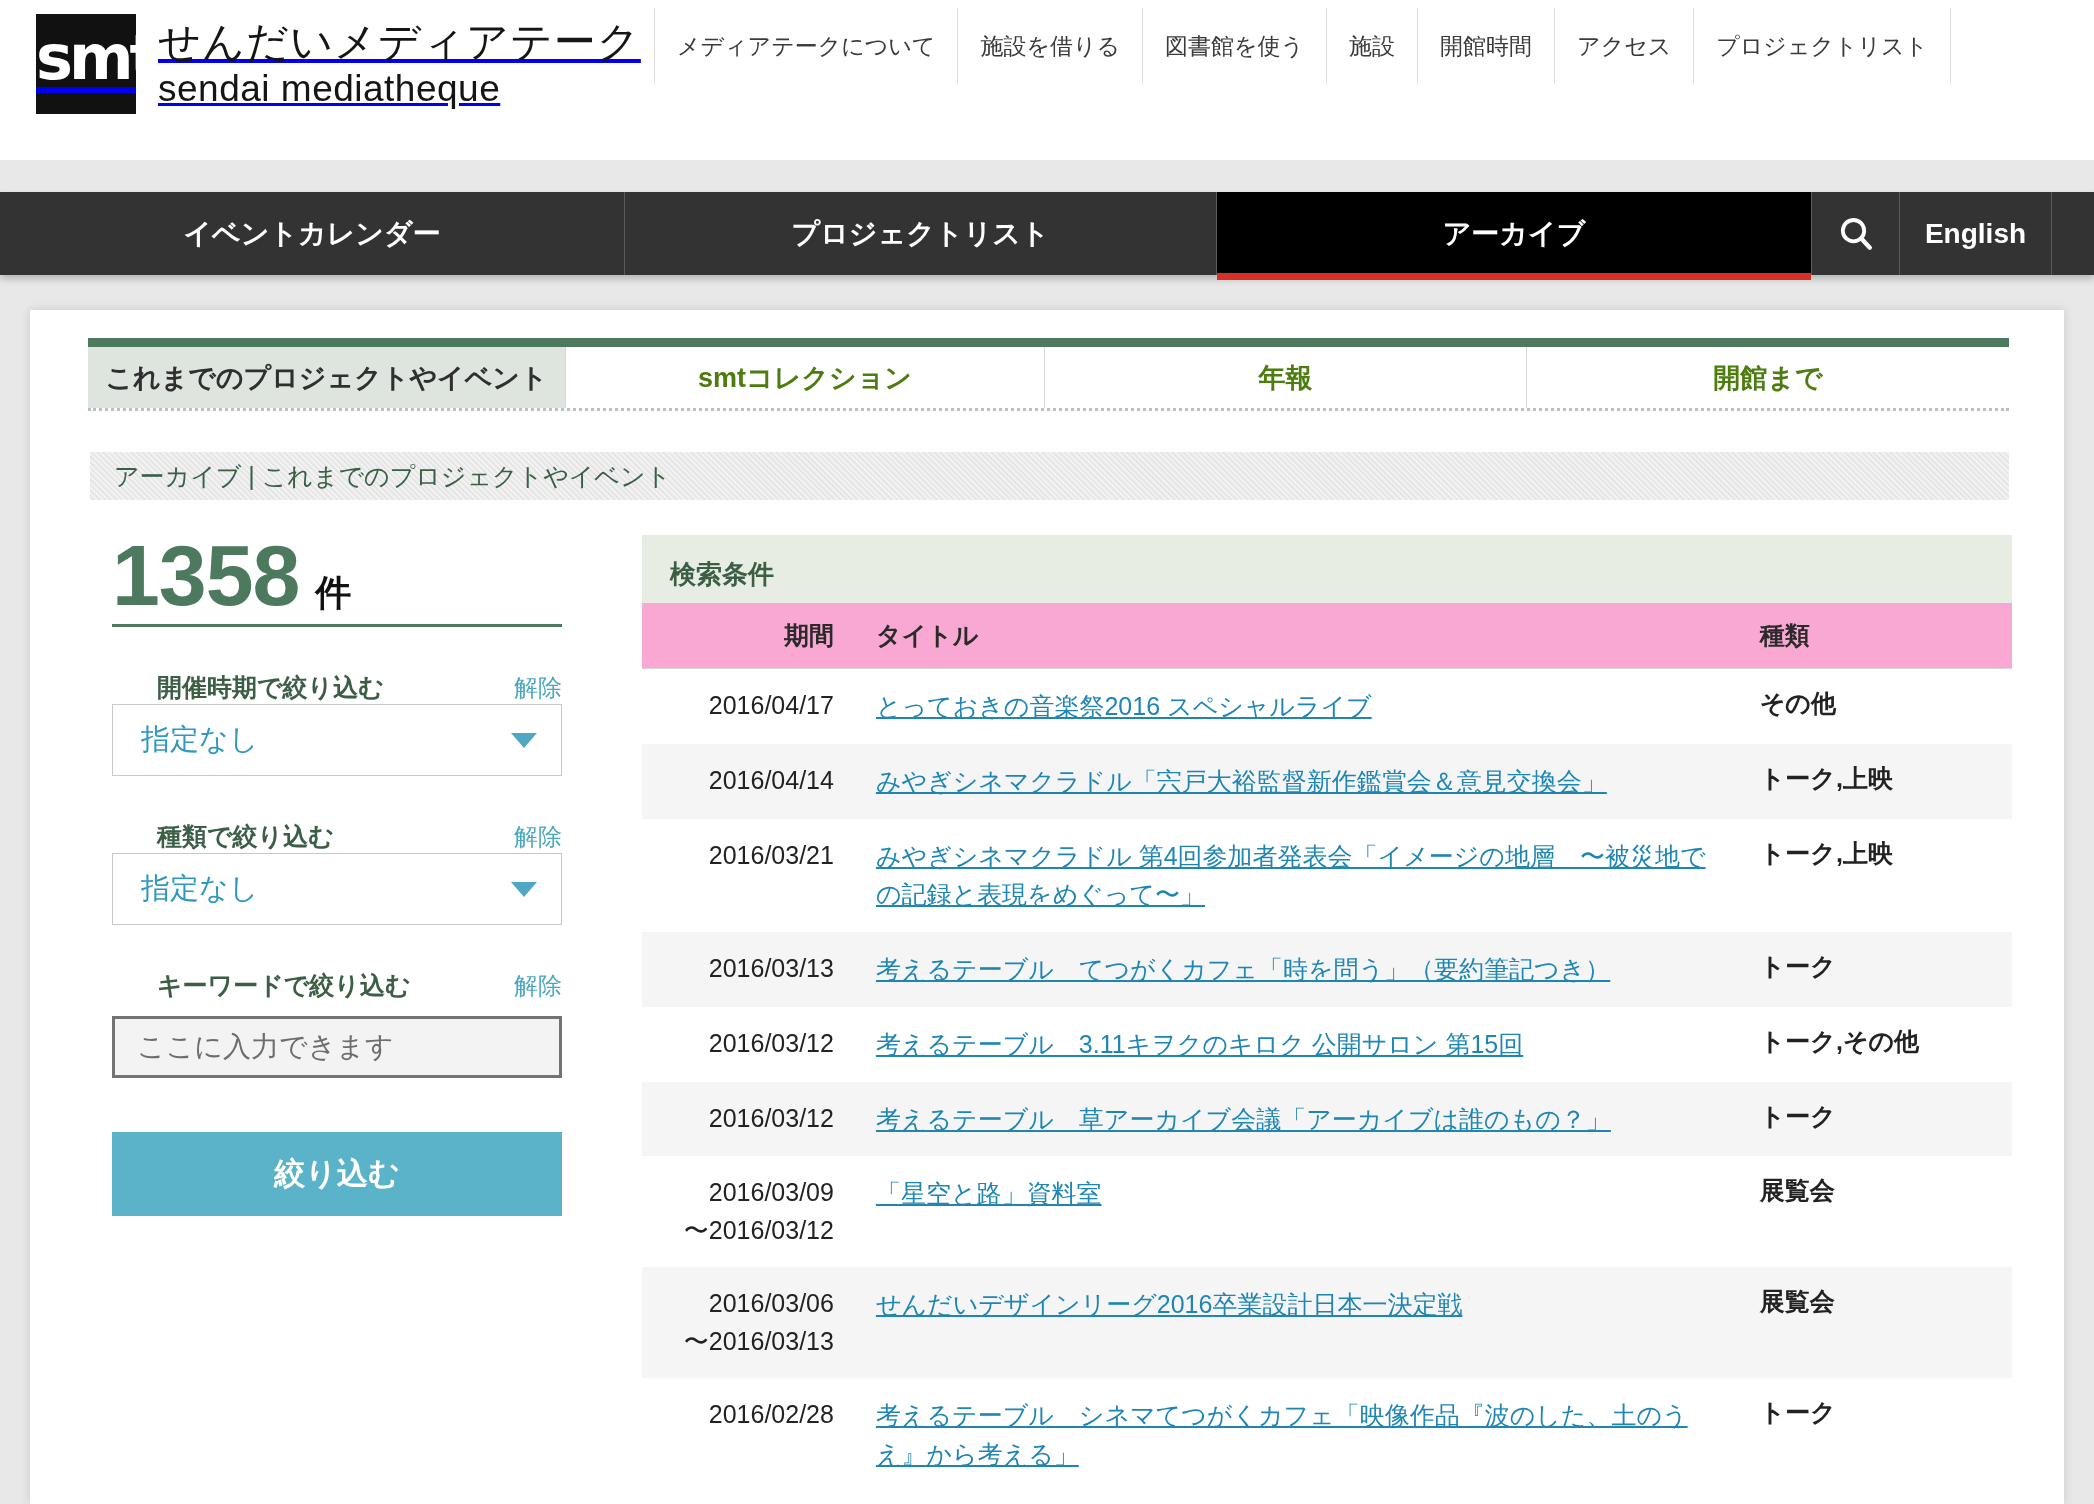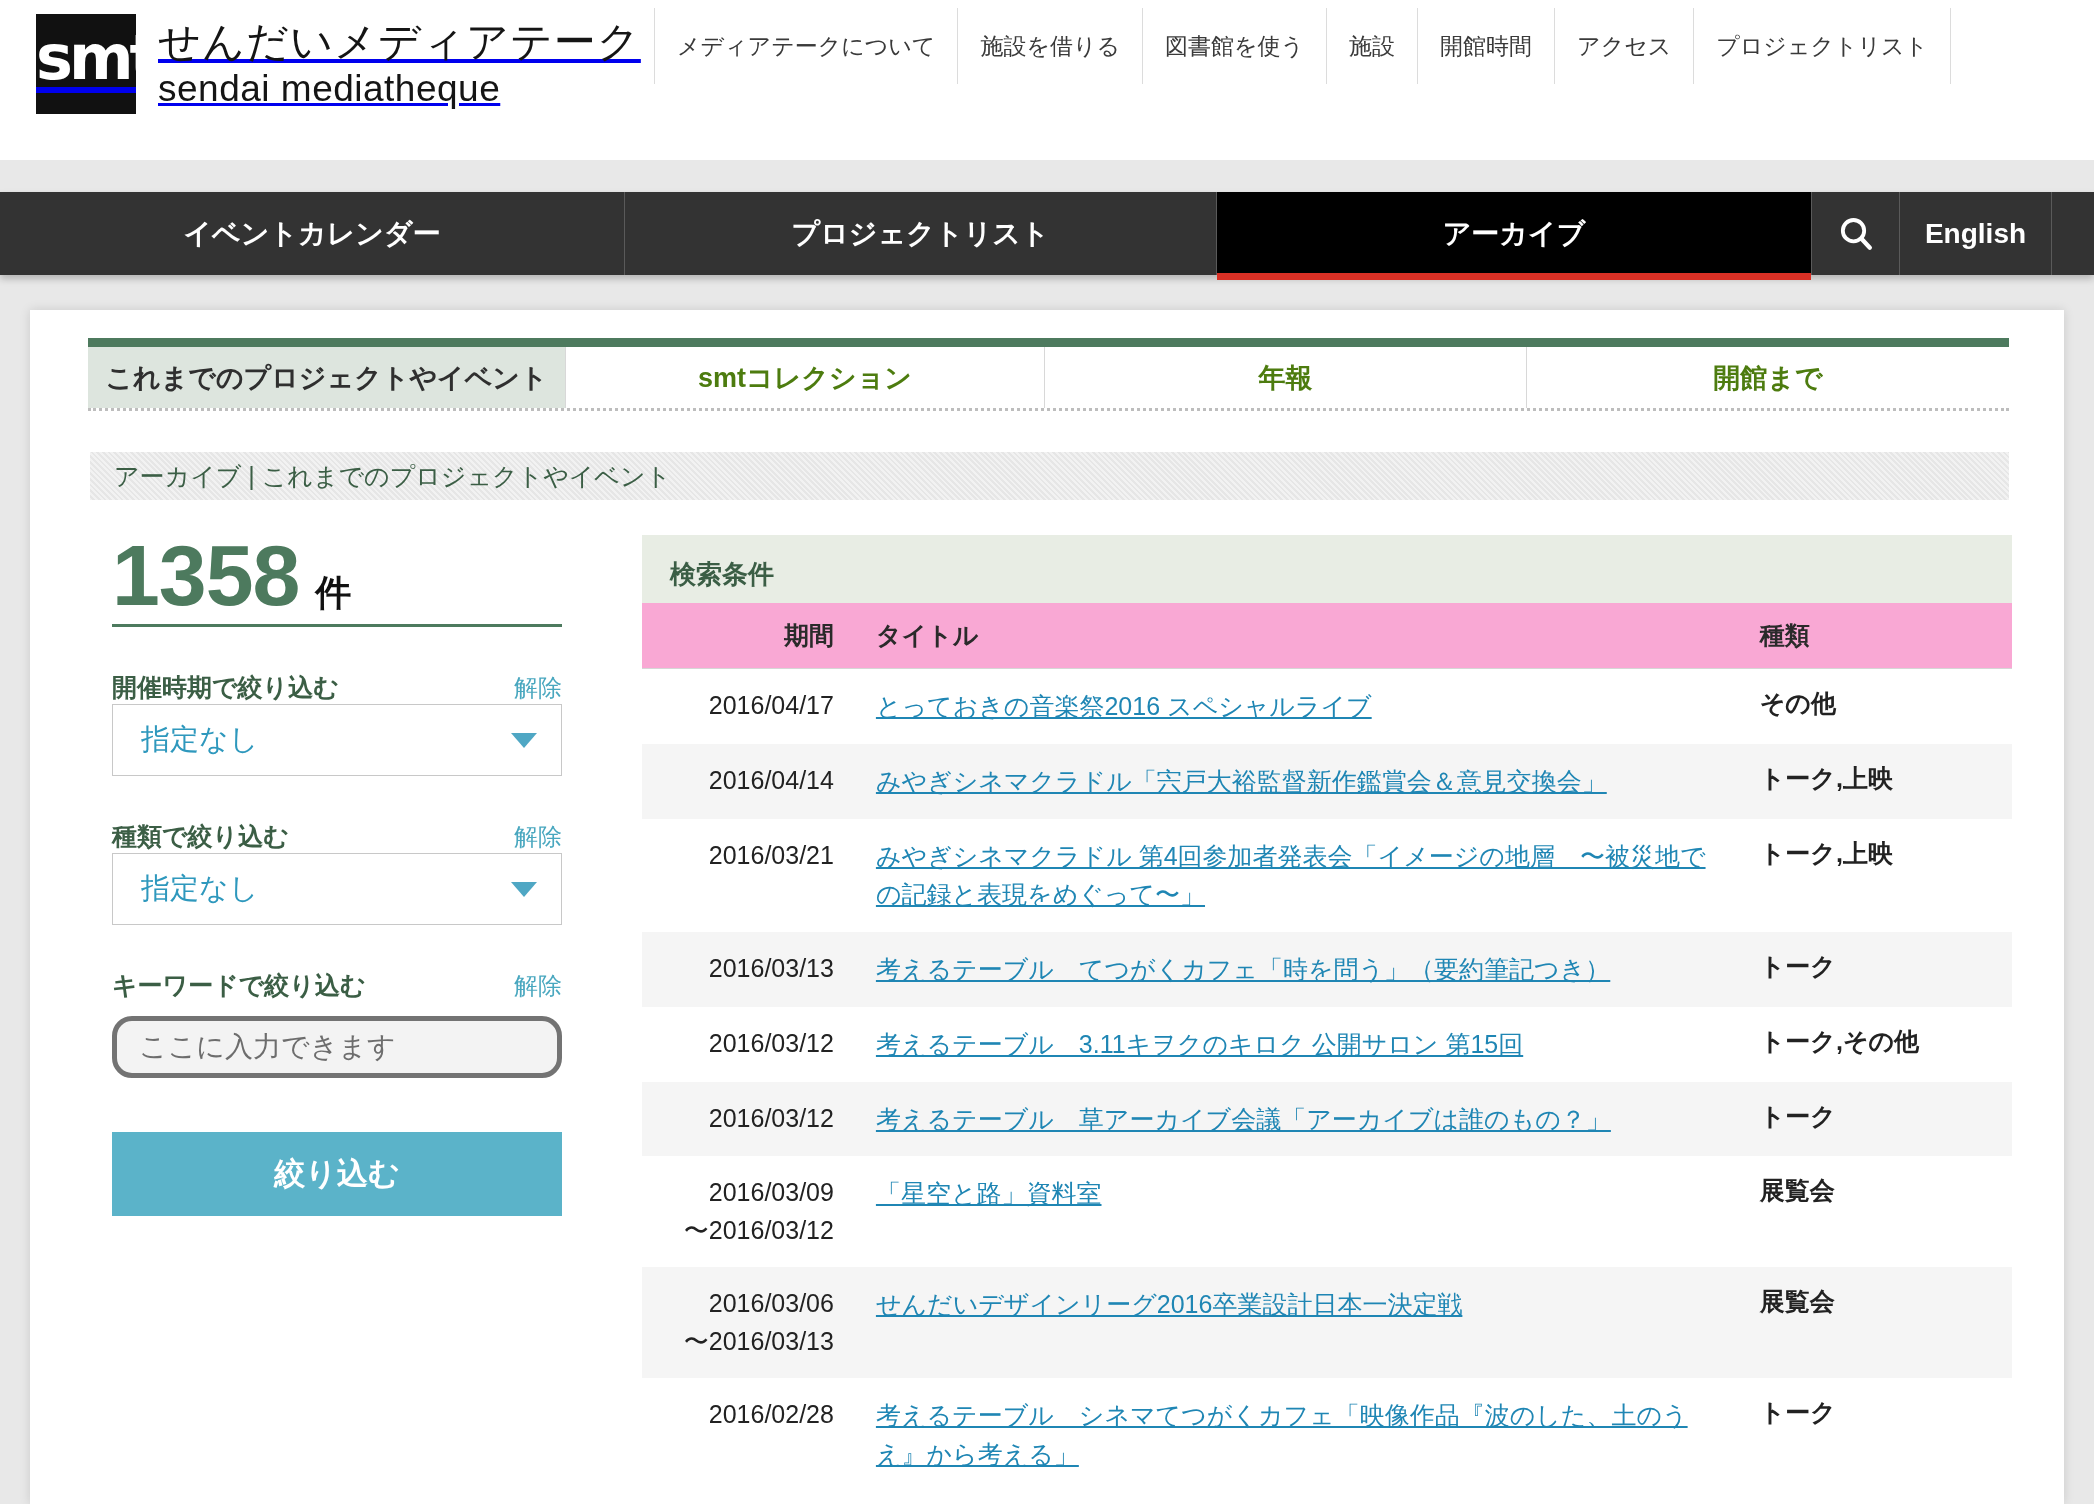--- a/index.html
+++ b/index.html
@@ -103,33 +103,33 @@
   }
 
   
   .filters { position: absolute; top: 225px; left: 82px; width: 450px; }
   .res-label { font-size: 25px; color: #555; margin-bottom: 2px; }
   .res-row { display: flex; align-items: baseline; border-bottom: 3px solid #4d7a5e; padding-bottom: 6px; }
   .res-num { font-size: 86px; font-weight: 700; color: #4d7a5e; line-height: 0.95; letter-spacing: -1px; }
   .res-unit { font-size: 36px; font-weight: 700; color: #111; margin-left: 16px; }
 
   .fgroup { margin-top: 44px; }
-  .fgroup-head { display: flex; align-items: baseline; justify-content: space-between; }
+  .fgroup-head { display: flex; align-items: baseline; justify-content: space-between; margin-left: 45px; }
   .fgroup-title { font-size: 25px; font-weight: 700; color: #3b5e45; }
   .fgroup-clear { font-size: 24px; color: #49a7bf; text-decoration: none; }
   .select-box {
     height: 72px; border: 1px solid #c8c8c8; background: #fff;
     display: flex; align-items: center; justify-content: space-between;
     padding: 0 24px 0 28px;
   }
   .select-val { font-size: 29px; color: #2e98bd; }
   .caret { width: 0; height: 0; border-left: 13px solid transparent; border-right: 13px solid transparent;
            border-top: 15px solid #4fa7c4; }
   .kw-input {
-    margin-top: 14px; height: 62px; width: 100%; border: 5px solid #737373; border-radius: 20px;
+    margin-top: 14px; height: 62px; width: 100%; border: 3px solid #737373; border-radius: 0;
     background: #f3f3f3; font-size: 28px; color: #b91c1c; padding: 0 22px;
     font-family: "Liberation Sans", sans-serif;
   }
   .kw-input::placeholder { color: #6d6d6d; }
   .submit-btn {
     margin-top: 54px; width: 100%; height: 84px; background: #5bb3c9; border: none;
     color: #fff; font-size: 31px; font-weight: 700; cursor: pointer;
     font-family: "Liberation Sans", sans-serif;
   }
 

